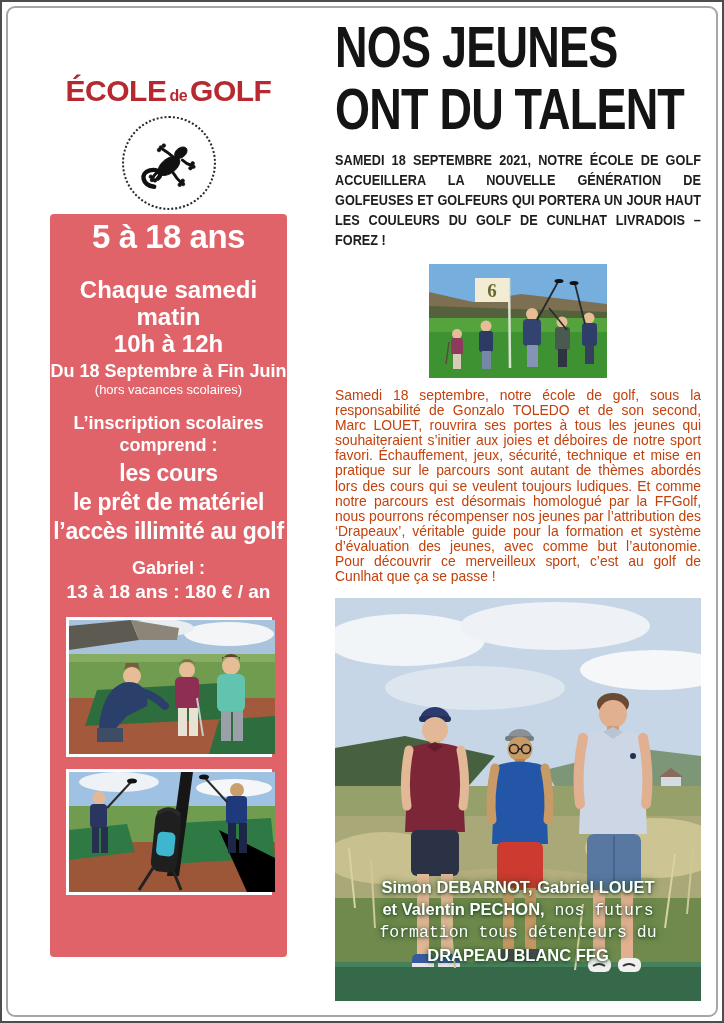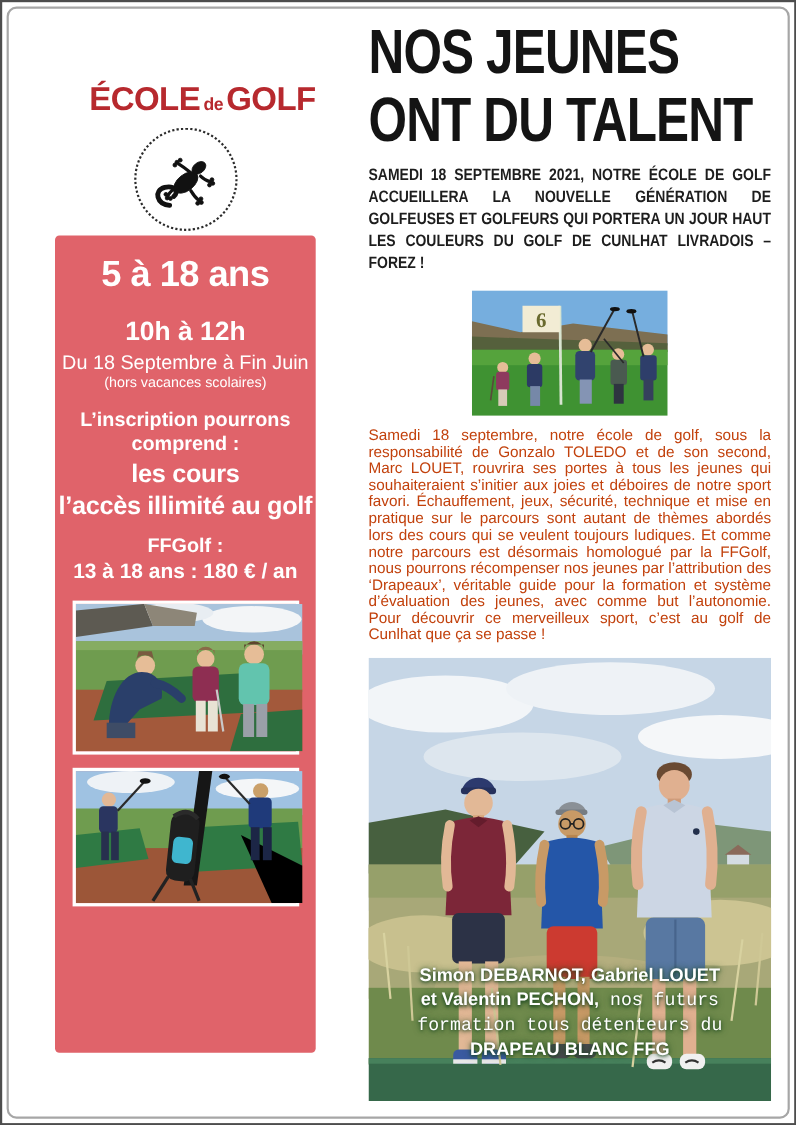--- a/index.html
+++ b/index.html
@@ -8,36 +8,36 @@
     position:relative; width:724px; height:1023px; background:#fff;
     border:2px solid #4d4d4d; overflow:hidden;
     font-family:"Liberation Sans", sans-serif; color:#222;
   }
   .page-frame {
     position:absolute; inset:4px; border:2px solid #a6a6a6; border-radius:9px;
     pointer-events:none;
   }
 
   
-  .logo-block { position:absolute; left:48px; top:72px; width:237px; text-align:right; }
+  .logo-block { position:absolute; left:48px; top:72px; width:237px; text-align:center; }
   .logo-title { color:#b7292e; font-weight:800; font-size:30px; letter-spacing:-0.5px; white-space:nowrap; }
   .logo-title .de { font-size:16px; font-weight:700; margin:0 3px; }
   .logo-badge {
     width:94px; height:94px; margin:8px auto 0; border-radius:50%;
     border:2px dotted #2a2a2a; display:flex; align-items:center; justify-content:center;
     background:#fff;
   }
 
   .red-panel {
     position:absolute; left:48px; top:212px; width:237px; height:743px;
     background:#e0636a; border-radius:4px; color:#fff; text-align:center;
   }
-  .age { padding-top:16px; font-size:33px; font-weight:800; letter-spacing:-0.5px; }
+  .age { padding-top:4px; font-size:33px; font-weight:800; letter-spacing:-0.5px; }
   .sched { margin-top:20px; font-size:24px; font-weight:800; line-height:1.13; }
-  .period { margin-top:4px; font-size:18px; font-weight:400; line-height:1.16; }
+  .period { margin-top:4px; font-size:18px; font-weight:700; line-height:1.16; }
   .period-note { font-size:13px; font-weight:500; line-height:1.2; }
   .insc { margin-top:15px; font-size:18px; font-weight:600; line-height:1.22; }
   .benefits { margin-top:2px; }
   .benefit { font-size:23px; font-weight:700; line-height:1.26; letter-spacing:-0.3px; }
   .tarifs-label { margin-top:12px; font-size:18px; font-weight:700; }
   .tarif { font-size:19px; font-weight:800; line-height:1.32; }
   .panel-photo {
     display:block; width:206px; margin:13px auto 0; border:3px solid #fff;
   }
   .panel-photo.second { margin-top:12px; }
@@ -103,33 +103,35 @@
             <circle cx="69" cy="78.5" r="2.4"></circle>
             <circle cx="64.5" cy="79.5" r="2.4"></circle>
         </g>
       </svg>
     </div>
   </div>
 
   <aside class="red-panel">
     <div class="age">5 à 18 ans</div>
     <div class="sched">
+      <div>Chaque samedi matin</div>
       <div>10h à 12h</div>
     </div>
     <div class="period">Du 18 Septembre à Fin Juin</div>
     <div class="period-note">(hors vacances scolaires)</div>
     <div class="insc">
-      <div>L’inscription pourrons</div>
+      <div>L’inscription scolaires</div>
       <div>comprend :</div>
     </div>
     <div class="benefits">
       <div class="benefit">les cours</div>
+      <div class="benefit">le prêt de matériel</div>
       <div class="benefit">l’accès illimité au golf</div>
     </div>
-    <div class="tarifs-label">FFGolf :</div>
+    <div class="tarifs-label">Gabriel :</div>
     <div class="tarif">13 à 18 ans : 180 € / an</div>
 
     <figure class="panel-photo" style="margin-bottom:0;">
       <svg width="206" height="134" viewBox="0 0 206 134">
         <rect x="0" y="0" width="206" height="46" fill="#a9c3dc"></rect>
         <ellipse cx="160" cy="14" rx="45" ry="12" fill="#f3f5f7"></ellipse>
         <ellipse cx="90" cy="8" rx="35" ry="9" fill="#e8edf2"></ellipse>
         <polygon points="0,6 62,0 70,20 0,30" fill="#5d5a52"></polygon>
         <polygon points="62,0 110,8 108,20 70,20" fill="#8d8678"></polygon>
         <rect x="0" y="34" width="206" height="46" fill="#6f9c4f"></rect>

